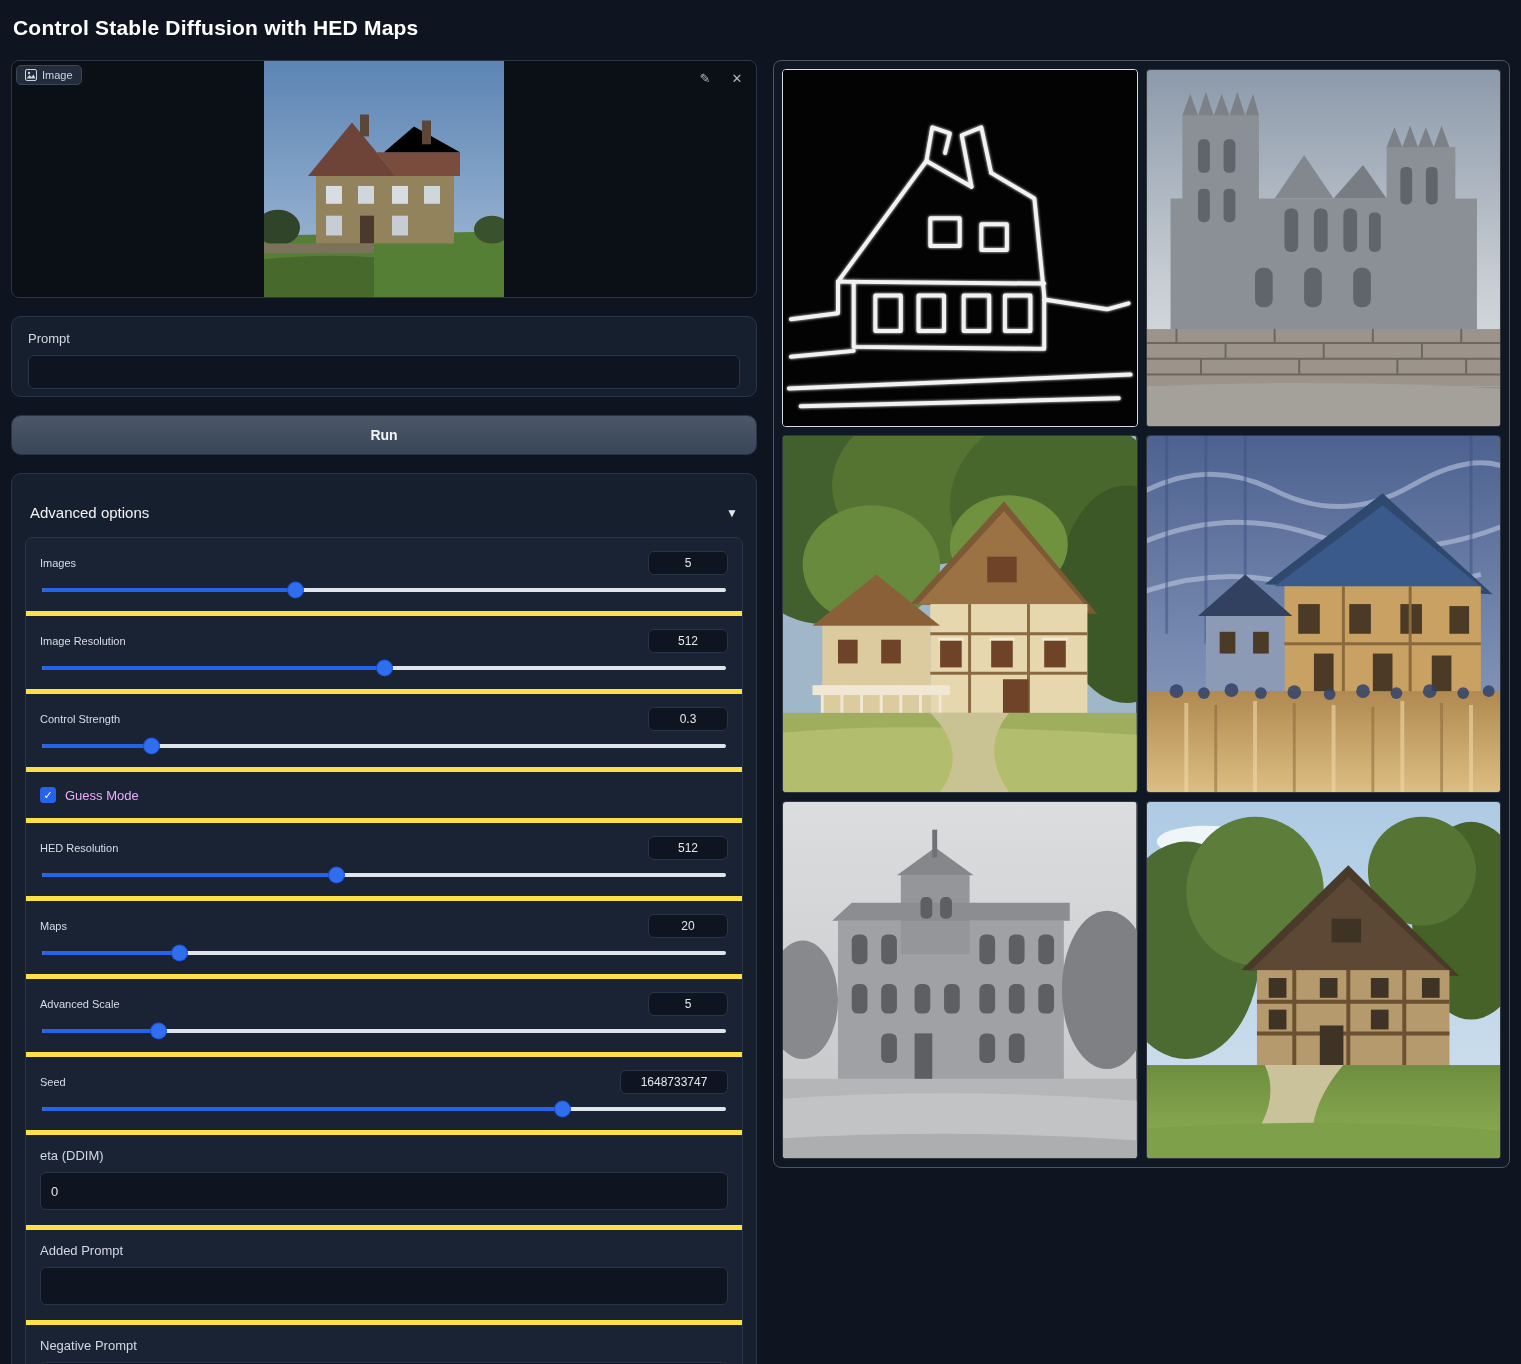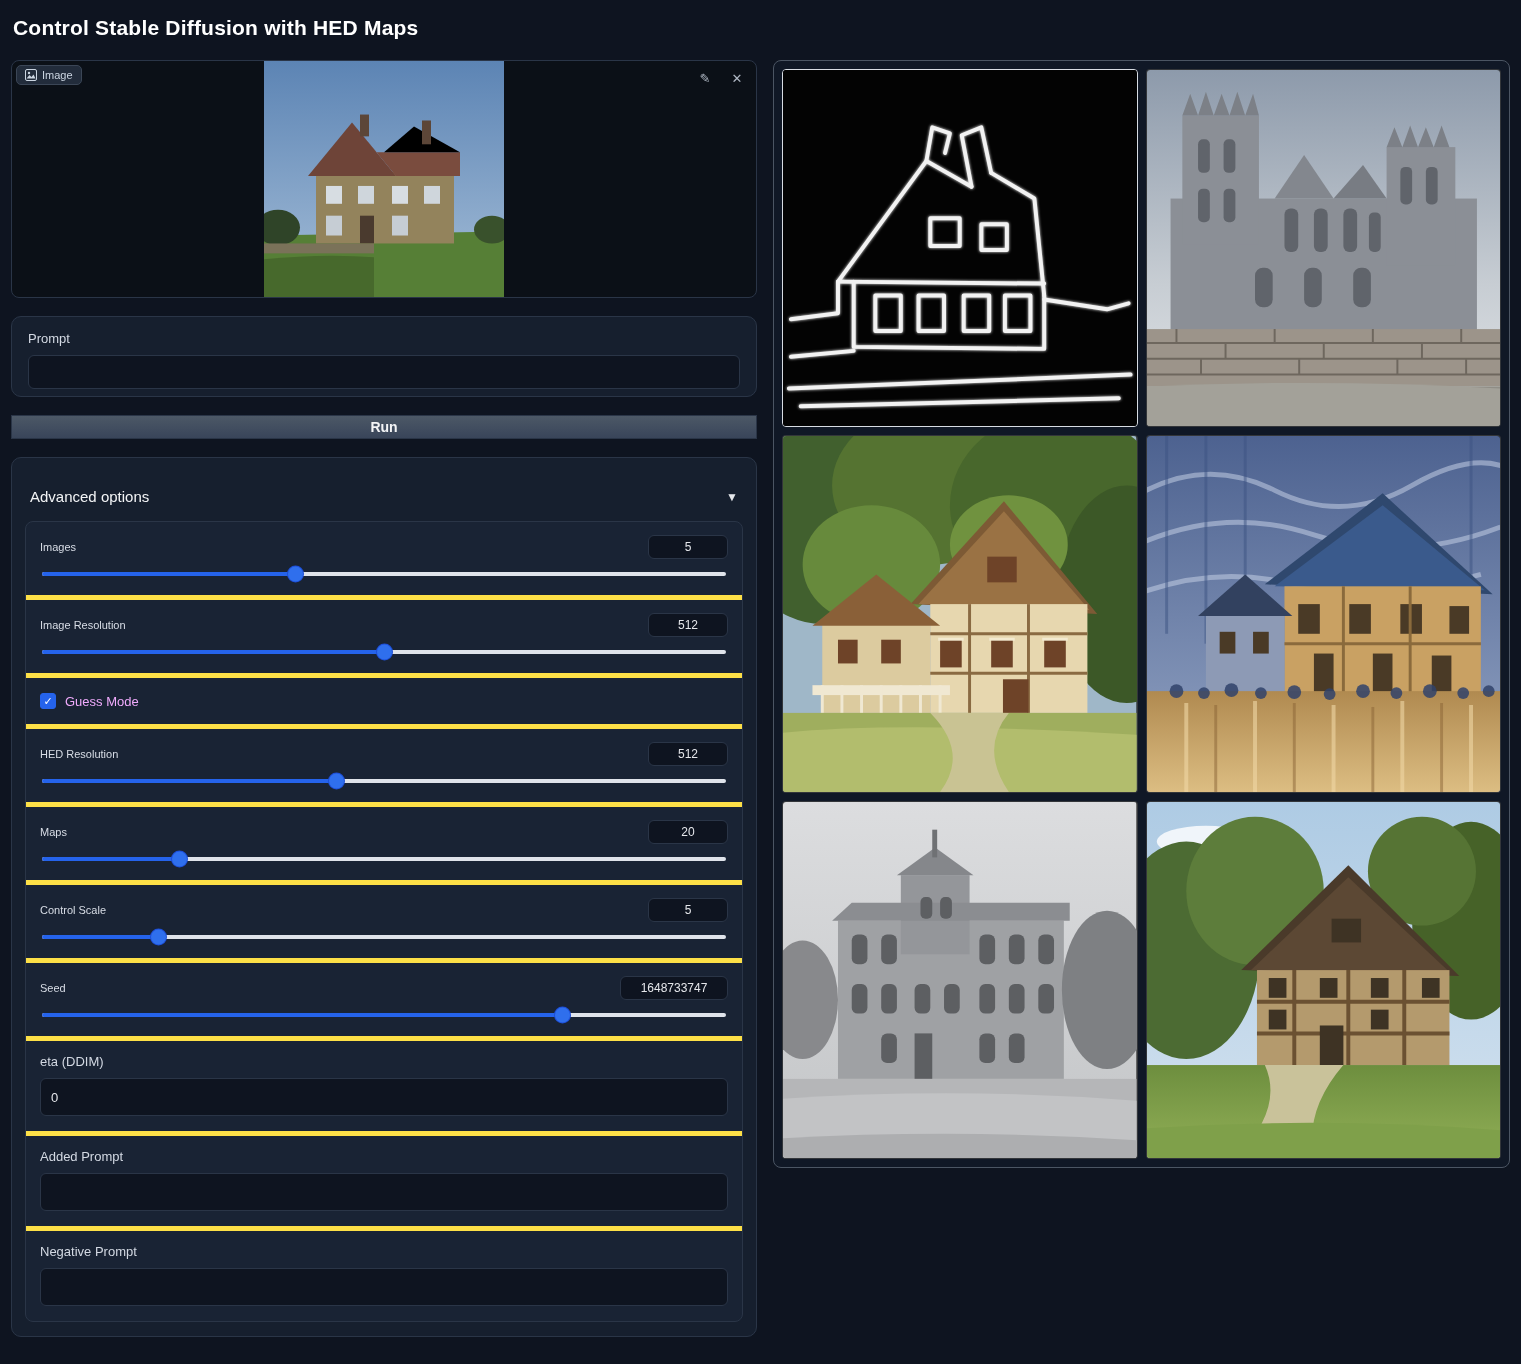--- a/index.html
+++ b/index.html
@@ -43,21 +43,21 @@
   .prompt-panel { padding:14px 16px 7px; }
   .field-label { font-size:13px; color:#d3d9e3; margin-bottom:9px; display:block; }
   .text-box {
     width:100%; height:34px; background:#0e1420; border:1px solid #2a3547;
     border-radius:6px; color:#e5e7eb; font-size:13px; padding:0 10px;
     font-family:"Liberation Sans", sans-serif; outline:none;
   }
 
   
   .run-btn {
-    width:100%; height:24px; border-radius:0; border:1px solid #2a3547;
+    width:100%; height:40px; border-radius:10px; border:1px solid #2a3547;
     background:linear-gradient(#4c5866,#39455a);
     color:#f3f4f6; font-size:14px; font-weight:700; cursor:pointer;
     font-family:"Liberation Sans", sans-serif;
   }
 
   
   .advanced-panel { padding:0 0 14px; }
   .accordion-header {
     display:flex; align-items:center; justify-content:space-between;
     padding:30px 18px 14px; cursor:pointer;
@@ -200,20 +200,30 @@
             <div class="slider-top">
               <span class="slider-label">Image Resolution</span>
               <input class="num-box" value="512" style="">
             </div>
             <div class="slider-track">
               <div class="slider-fill" style="width: 50%;"></div>
               <div class="slider-handle" style="left: calc(50% - 7px);"></div>
             </div>
           </div>
 
+          <div class="row slider-row">
+            <div class="slider-top">
+              <span class="slider-label">Control Strength</span>
+              <input class="num-box" value="0.3" style="">
+            </div>
+            <div class="slider-track">
+              <div class="slider-fill" style="width: 16%;"></div>
+              <div class="slider-handle" style="left: calc(16% - 7px);"></div>
+            </div>
+          </div>
 
           <div class="row checkbox-row">
             <span class="checkbox checked">
                 <span>✓</span>
               </span>
             <span class="checkbox-label">Guess Mode</span>
           </div>
 
           <div class="row slider-row">
             <div class="slider-top">
@@ -232,21 +242,21 @@
               <input class="num-box" value="20" style="">
             </div>
             <div class="slider-track">
               <div class="slider-fill" style="width: 20%;"></div>
               <div class="slider-handle" style="left: calc(20% - 7px);"></div>
             </div>
           </div>
 
           <div class="row slider-row">
             <div class="slider-top">
-              <span class="slider-label">Control Scale</span>
+              <span class="slider-label">Advanced Scale</span>
               <input class="num-box" value="5" style="">
             </div>
             <div class="slider-track">
               <div class="slider-fill" style="width: 17%;"></div>
               <div class="slider-handle" style="left: calc(17% - 7px);"></div>
             </div>
           </div>
 
           <div class="row slider-row">
             <div class="slider-top">

